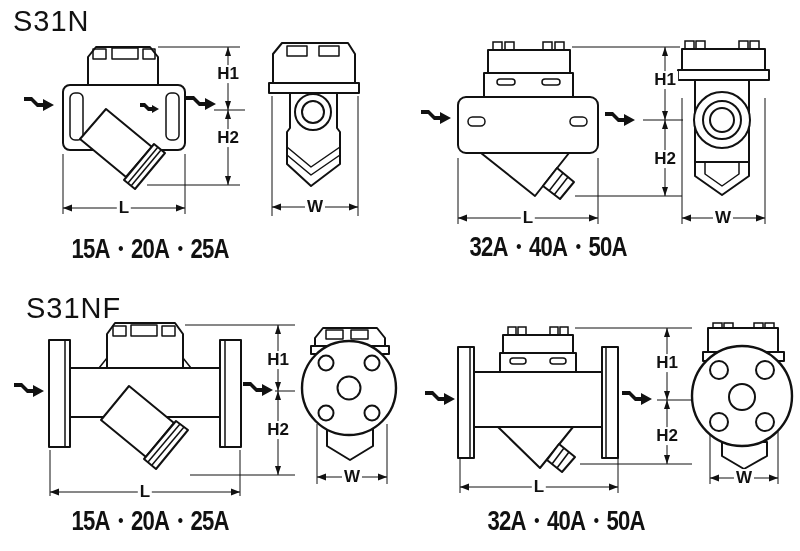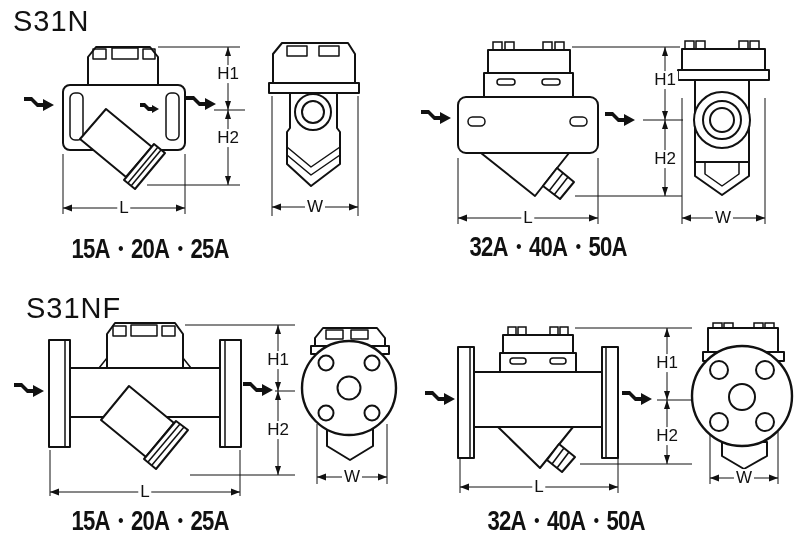--- a/index.html
+++ b/index.html
@@ -8,21 +8,21 @@
   svg.draw{position:absolute;}
   .w{fill:#fff;stroke:#111;stroke-width:2;stroke-linejoin:round;}
   .w25{fill:#fff;stroke:#111;stroke-width:2.4;stroke-linejoin:round;}
   .n{fill:none;stroke:#111;stroke-width:1.5;stroke-linejoin:round;}
   .n2{fill:#fff;stroke:#111;stroke-width:1.5;}
   .c2{fill:none;stroke:#111;stroke-width:2;}
   .dl{stroke:#111;stroke-width:1;fill:none;}
   .ah{fill:#111;stroke:none;}
   .title{position:absolute;font-size:29px;color:#111;letter-spacing:1px;white-space:nowrap;}
   .sizes{position:absolute;transform:translate(-50%,-50%) scaleX(0.82);font-size:27px;font-weight:bold;color:#111;letter-spacing:-1px;white-space:nowrap;}
-  .dim{position:absolute;transform:translate(-50%,-50%);font-size:17px;font-weight:normal;color:#111;background:#fff;padding:0 2px;line-height:1.05;white-space:nowrap;}
+  .dim{position:absolute;transform:translate(-50%,-50%);font-size:17px;font-weight:bold;color:#111;background:#fff;padding:0 2px;line-height:1.05;white-space:nowrap;}
   .arrow{position:absolute;width:30px;height:16px;}
 </style>
 </head>
 <body>
 
 <div id="canvas">
 
   <div class="title" style="left:13px;top:5px">S31N</div>
   <div class="title" style="left:26px;top:292px">S31NF</div>
 

